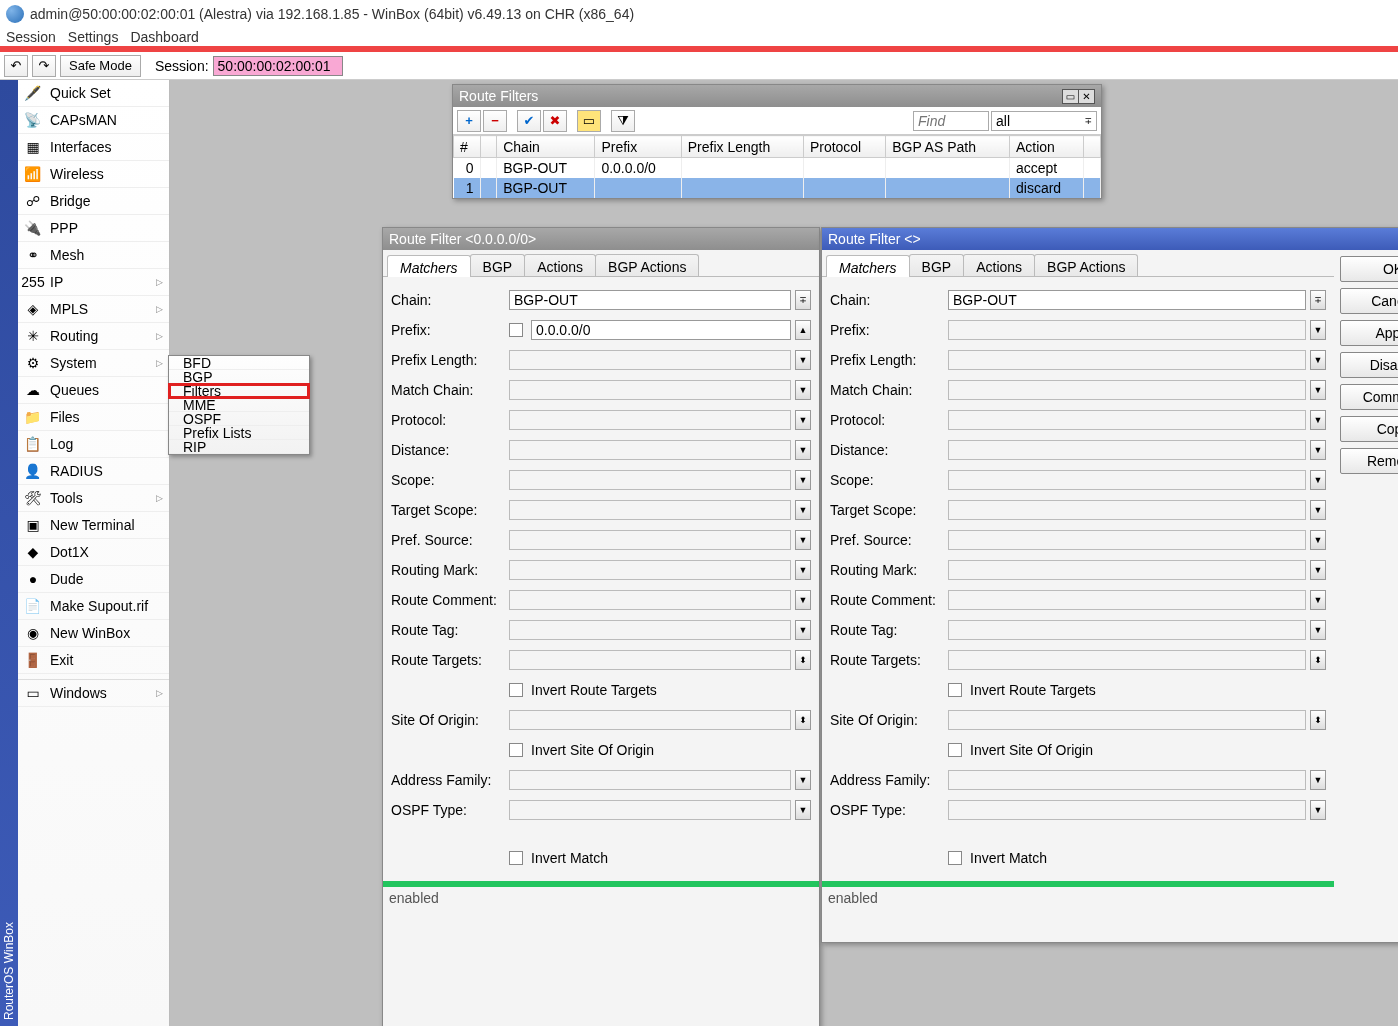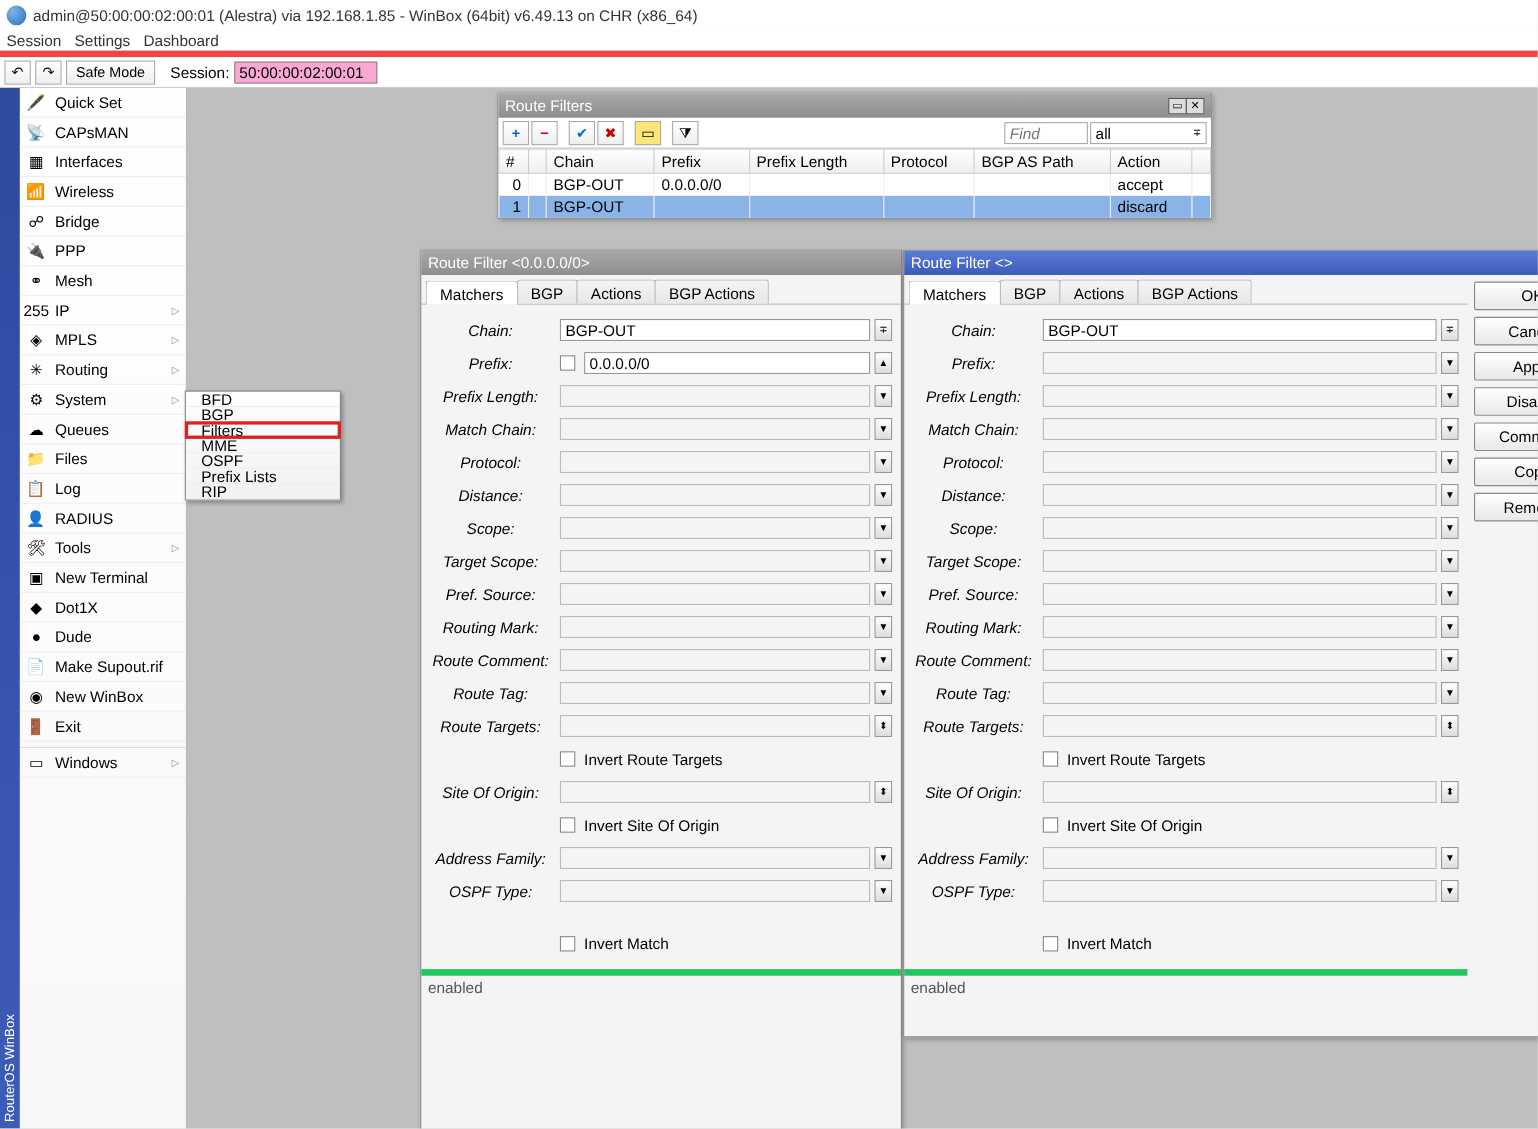--- a/index.html
+++ b/index.html
@@ -45,24 +45,24 @@
 .rfwin .wtb input.find { width: 76px; height: 20px; border: 1px solid #aaa; font-style: italic; color: #999; padding: 0 4px; }
 .rfwin .wtb .allsel { width: 106px; height: 20px; border: 1px solid #aaa; display: flex; align-items: center; padding: 0 4px; justify-content: space-between; }
 .rfwin table { width: 100%; border-collapse: collapse; }
 .rfwin th { background: linear-gradient(#fff,#eee); border: 1px solid #ccc; text-align: left; padding: 2px 6px; font-weight: normal; height: 22px; }
 .rfwin td { border-right: 1px solid #eee; padding: 2px 6px; height: 20px; }
 .rfwin tr.sel td { background: #8ab4e8; }
 
 .dlg { background: #f4f4f4; }
 .dlg .tabs { display: flex; height: 27px; border-bottom: 1px solid #bbb; padding: 4px 4px 0 4px; gap: 0; }
 .dlg .tab { padding: 4px 12px; border: 1px solid #bbb; border-bottom: none; background: linear-gradient(#f4f4f4,#e8e8e8); margin-right: -1px; border-radius: 3px 3px 0 0; cursor: default; }
-.dlg .tab.active { background: #fff; position: relative; top: 1px; }
+.dlg .tab.active { background: #fff; position: relative; top: 1px; font-style: italic; }
 .dlg .body { padding: 8px; }
 .dlg .row { display: flex; align-items: center; height: 30px; gap: 4px; }
-.dlg .row .lbl { width: 114px; text-align: center; padding-right: 4px; font-style: italic; }
+.dlg .row .lbl { width: 114px; text-align: left; padding-right: 4px; }
 .dlg .row .fld { flex: 1; height: 20px; border: 1px solid #999; background: #fff; padding: 0 4px; display: flex; align-items: center; }
 .dlg .row .fld.grey { background: #f4f4f4; border: 1px solid #bbb; }
 .dlg .row .drop { width: 16px; height: 20px; border: 1px solid #999; background: linear-gradient(#fff,#ddd); display: flex; align-items: center; justify-content: center; font-size: 9px; }
 .dlg .row .cbox { width: 14px; height: 14px; border: 1px solid #888; background: #fff; margin-right: 4px; }
 .dlg .row.chk { padding-left: 118px; }
 .dlg .status { border-top: 6px solid #22c55e; padding: 3px 6px; color: #555; }
 
 .dlg1 { left: 212px; top: 147px; width: 438px; height: 856px; }
 .dlg2 { left: 651px; top: 147px; width: 632px; height: 716px; }
 .dlg2 .dlgbody { display: flex; }

